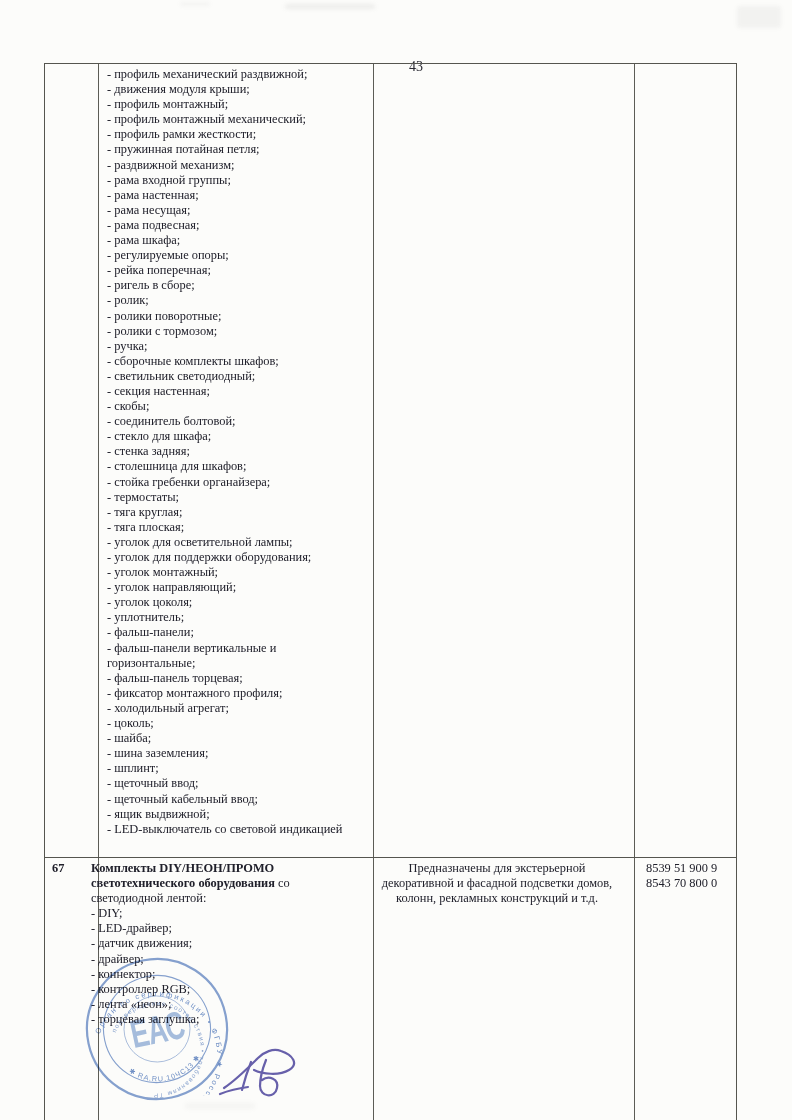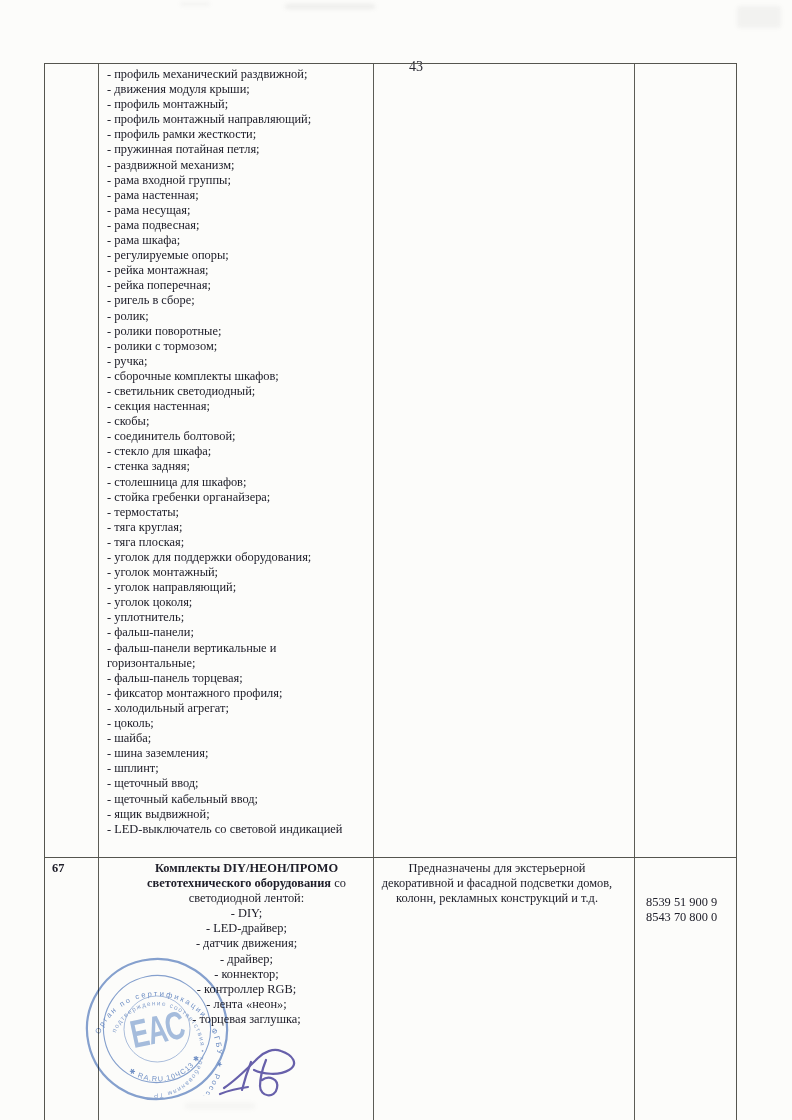--- a/index.html
+++ b/index.html
@@ -18,23 +18,23 @@
     border:1.5px solid #55554f;box-sizing:border-box;
   }
   .vline{position:absolute;top:0;bottom:0;width:1.2px;background:#5c5c55;}
   .v1{left:53px;}
   .v2{left:328px;}
   .v3{left:589px;}
   .hline{position:absolute;left:0;right:0;height:1.3px;background:#55554f;top:793px;}
   .cell{position:absolute;box-sizing:border-box;font-size:12.4px;line-height:15.1px;}
   .cell-r1c2{left:54px;top:0;width:273px;padding:3px 10px 0 8px;}
   .cell-r2c1{left:0;top:793px;width:53px;padding:4px 0 0 7px;font-weight:bold;}
-  .cell-r2c2{left:66px;top:793px;width:273px;padding:4px 10px 0 8px;text-align:center;}
+  .cell-r2c2{left:38px;top:793px;width:273px;padding:4px 10px 0 8px;}
   .cell-r2c3{left:329px;top:793px;width:260px;padding:4px 20px 0 6px;text-align:center;}
-  .cell-r2c4{left:590px;top:793px;width:103px;padding:4px 2px 0 11px;margin-top:34px;}
+  .cell-r2c4{left:590px;top:793px;width:103px;padding:4px 2px 0 11px;}
   .bold{font-weight:bold;}
   .list-line{white-space:normal;}
   .smudge{position:absolute;background:rgba(140,140,140,0.13);filter:blur(2px);border-radius:3px;}
   .stamp-wrap{
     position:absolute;left:82px;top:954px;width:150px;height:150px;
     mix-blend-mode:multiply;opacity:.88;
     transform:rotate(-12deg);
   }
   .sig-wrap{position:absolute;left:218px;top:1044px;width:100px;height:64px;mix-blend-mode:multiply;}
   svg text{font-family:"Liberation Sans", sans-serif;}
@@ -52,49 +52,49 @@
 <div class="doc-table">
   <div class="vline v1"></div>
   <div class="vline v2"></div>
   <div class="vline v3"></div>
   <div class="hline"></div>
 
   <div class="cell cell-r1c2">
       <div class="list-line">- профиль механический раздвижной;</div>
       <div class="list-line">- движения модуля крыши;</div>
       <div class="list-line">- профиль монтажный;</div>
-      <div class="list-line">- профиль монтажный направляющий;</div>
+      <div class="list-line">- профиль монтажный механический;</div>
       <div class="list-line">- профиль рамки жесткости;</div>
       <div class="list-line">- пружинная потайная петля;</div>
       <div class="list-line">- раздвижной механизм;</div>
       <div class="list-line">- рама входной группы;</div>
       <div class="list-line">- рама настенная;</div>
       <div class="list-line">- рама несущая;</div>
       <div class="list-line">- рама подвесная;</div>
       <div class="list-line">- рама шкафа;</div>
       <div class="list-line">- регулируемые опоры;</div>
-      <div class="list-line">- рейка монтажная;</div>
       <div class="list-line">- рейка поперечная;</div>
       <div class="list-line">- ригель в сборе;</div>
       <div class="list-line">- ролик;</div>
       <div class="list-line">- ролики поворотные;</div>
       <div class="list-line">- ролики с тормозом;</div>
       <div class="list-line">- ручка;</div>
       <div class="list-line">- сборочные комплекты шкафов;</div>
       <div class="list-line">- светильник светодиодный;</div>
       <div class="list-line">- секция настенная;</div>
       <div class="list-line">- скобы;</div>
       <div class="list-line">- соединитель болтовой;</div>
       <div class="list-line">- стекло для шкафа;</div>
       <div class="list-line">- стенка задняя;</div>
       <div class="list-line">- столешница для шкафов;</div>
       <div class="list-line">- стойка гребенки органайзера;</div>
       <div class="list-line">- термостаты;</div>
       <div class="list-line">- тяга круглая;</div>
       <div class="list-line">- тяга плоская;</div>
+      <div class="list-line">- уголок для осветительной лампы;</div>
       <div class="list-line">- уголок для поддержки оборудования;</div>
       <div class="list-line">- уголок монтажный;</div>
       <div class="list-line">- уголок направляющий;</div>
       <div class="list-line">- уголок цоколя;</div>
       <div class="list-line">- уплотнитель;</div>
       <div class="list-line">- фальш-панели;</div>
       <div class="list-line">- фальш-панели вертикальные и горизонтальные;</div>
       <div class="list-line">- фальш-панель торцевая;</div>
       <div class="list-line">- фиксатор монтажного профиля;</div>
       <div class="list-line">- холодильный агрегат;</div>

